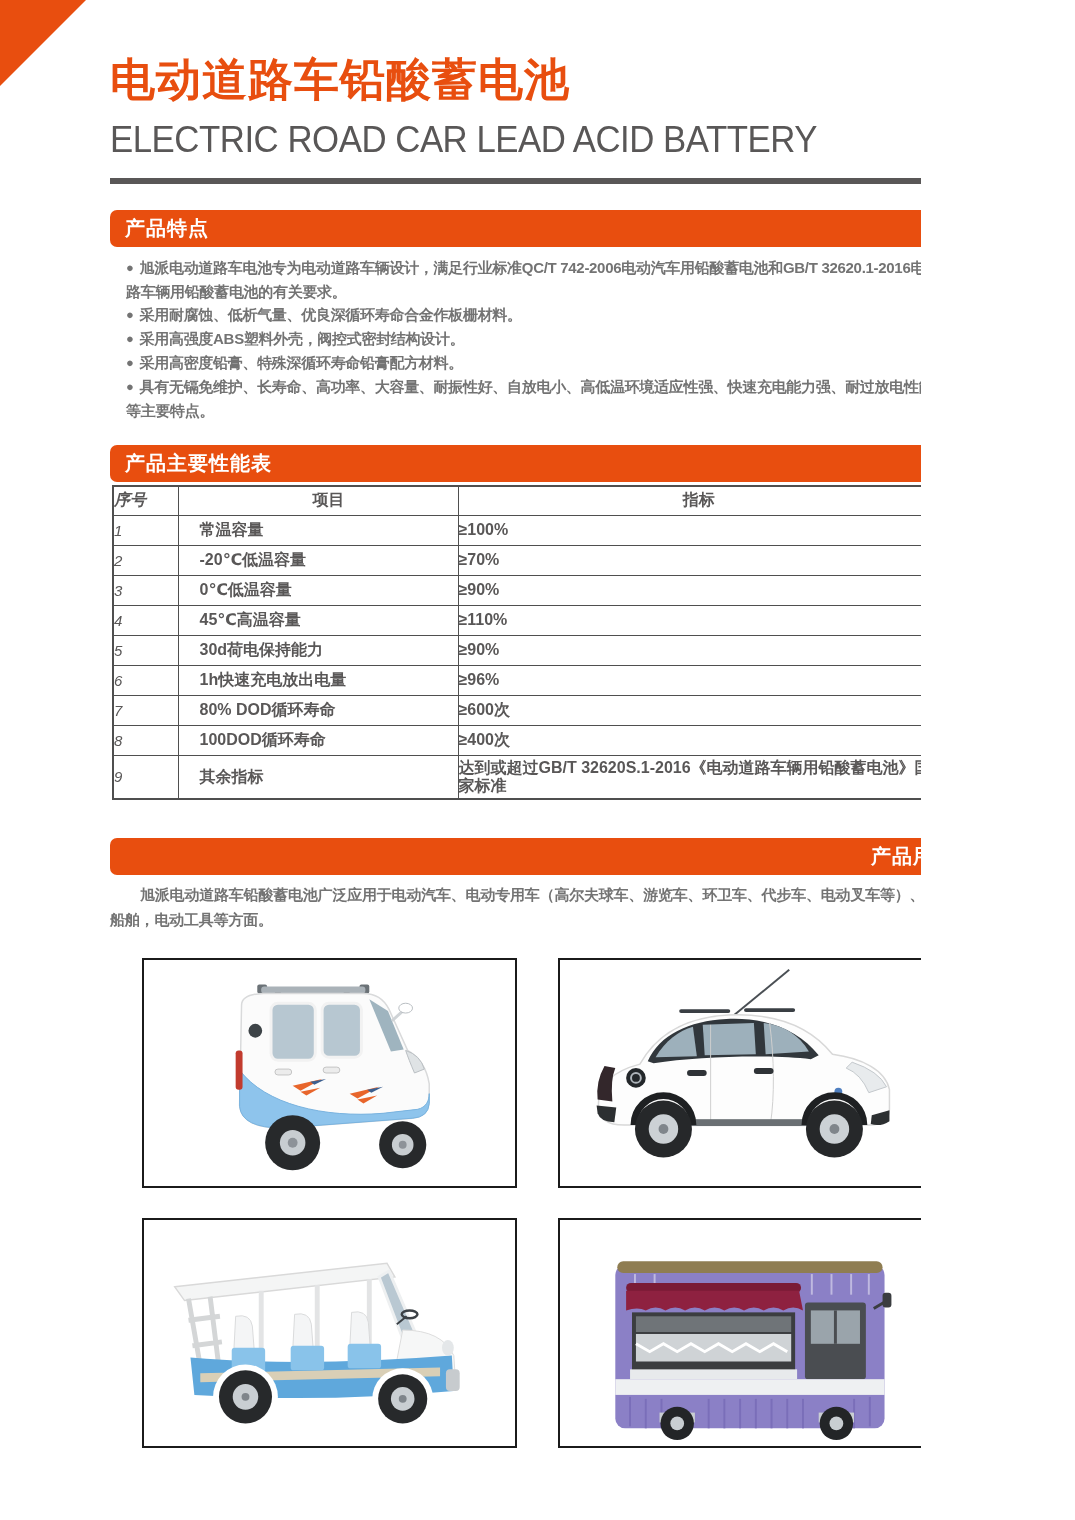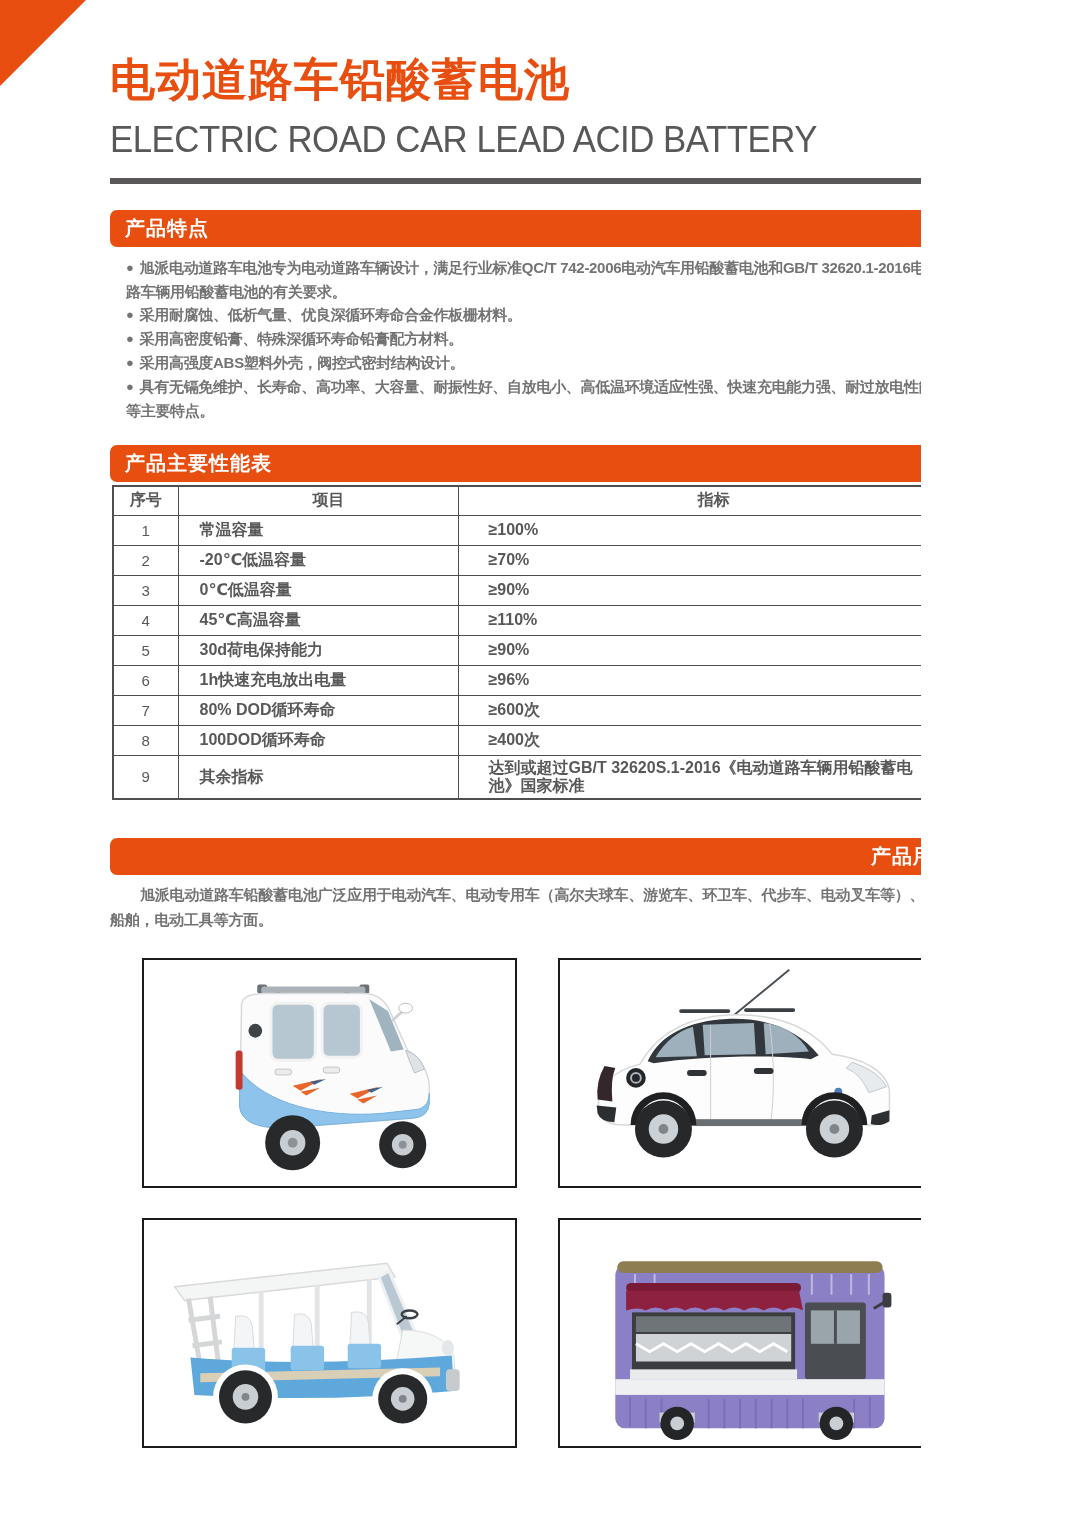--- a/index.html
+++ b/index.html
@@ -39,24 +39,24 @@
     position:absolute; left:112px; top:485px; width:843px;
     border-collapse:collapse; border:2.5px solid #4F4F4F; table-layout:fixed;
   }
   table.perf th, table.perf td {
     border:1.6px solid #4F4F4F; font-size:16px; color:#595757; font-weight:bold;
     vertical-align:middle; overflow:hidden;
   }
   table.perf th { height:29px; text-align:center; }
   table.perf td { height:30px; }
   .col-serial { width:65px; } .col-item { width:280px; }
-  table.perf th:first-child, table.perf td:first-child { text-align:center; }
+  table.perf th:first-child, table.perf td:first-child { text-align:left;font-style:italic; }
   table.perf td:first-child { font-weight:normal; font-size:15px; }
   table.perf th:nth-child(2), table.perf td:nth-child(2) { padding-left:21px; }
-  table.perf th:nth-child(3), table.perf td:nth-child(3) { padding-left:30px; padding-right:14px; }
+  table.perf th:nth-child(3), table.perf td:nth-child(3) { padding-right:14px; }
   table.perf tr:last-child td { line-height:18px; padding-top:3px; padding-bottom:3px; }
   .apps-para {
     position:absolute; left:110px; top:882px; width:848px;
     font-size:15px; font-weight:bold; line-height:25px; letter-spacing:-0.2px;
     text-indent:2em; color:#737373;
   }
   .photo {
     position:absolute; width:375px; height:230px; border:2.5px solid #1b1b1b; background:#ffffff;
   }
   .photo svg { display:block; width:100%; height:100%; }
@@ -77,23 +77,23 @@
   <div class="bar bar-features">
     <span>产品特点</span>
   </div>
 
   <div class="features">
 
       <div class="feature-item"><span class="bullet">●</span><span>旭派电动道路车电池专为电动道路车辆设计，满足行业标准QC/T 742-2006电动汽车用铅酸蓄电池和GB/T 32620.1-2016电动道路车辆用铅酸蓄电池的有关要求。</span></div>
 
       <div class="feature-item"><span class="bullet">●</span><span>采用耐腐蚀、低析气量、优良深循环寿命合金作板栅材料。</span></div>
 
+      <div class="feature-item"><span class="bullet">●</span><span>采用高强度ABS塑料外壳，阀控式密封结构设计。</span></div>
+
       <div class="feature-item"><span class="bullet">●</span><span>采用高密度铅膏、特殊深循环寿命铅膏配方材料。</span></div>
-
-      <div class="feature-item"><span class="bullet">●</span><span>采用高强度ABS塑料外壳，阀控式密封结构设计。</span></div>
 
 
       <div class="feature-item"><span class="bullet">●</span><span>具有无镉免维护、长寿命、高功率、大容量、耐振性好、自放电小、高低温环境适应性强、快速充电能力强、耐过放电性能好等主要特点。</span></div>
     </div>
 
   <div class="bar bar-performance">
     <span>产品主要性能表</span>
   </div>
 
   <table class="perf">

